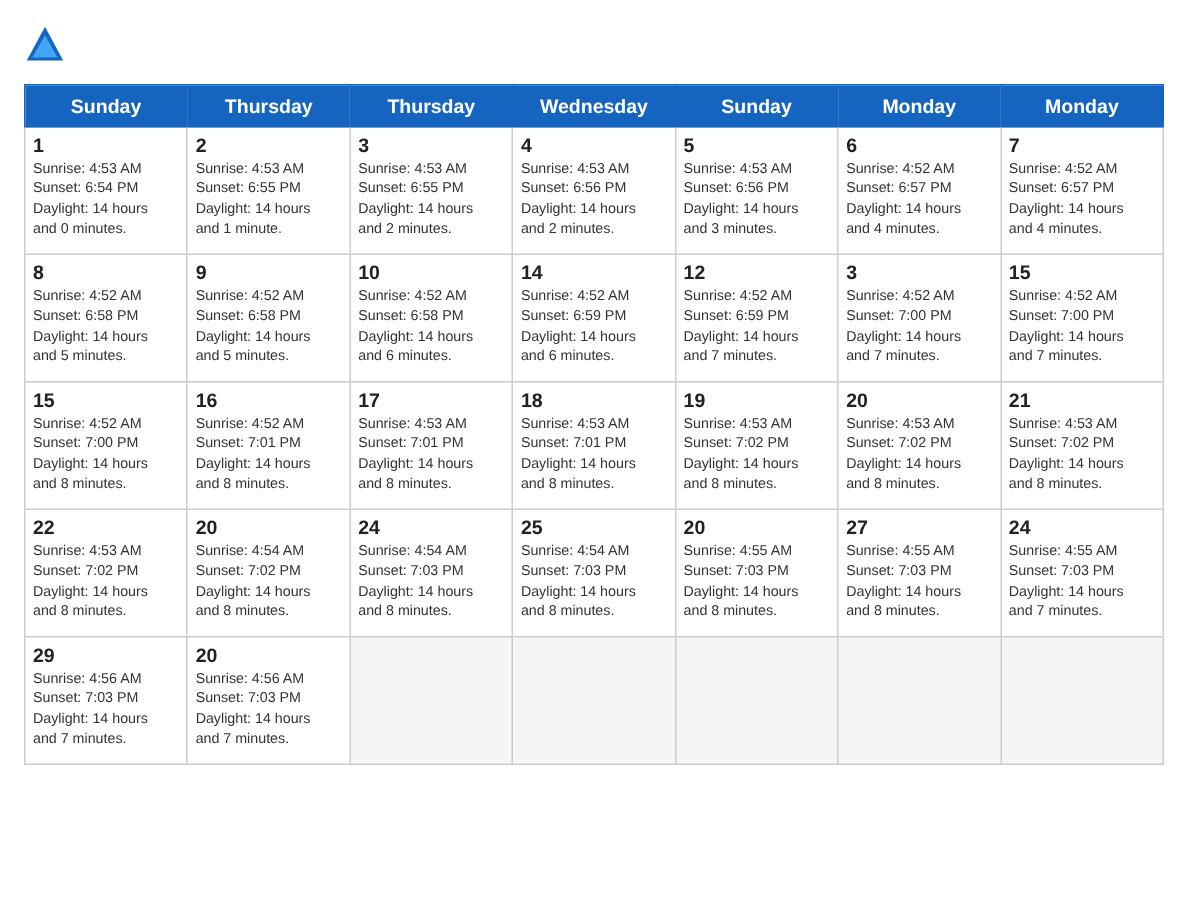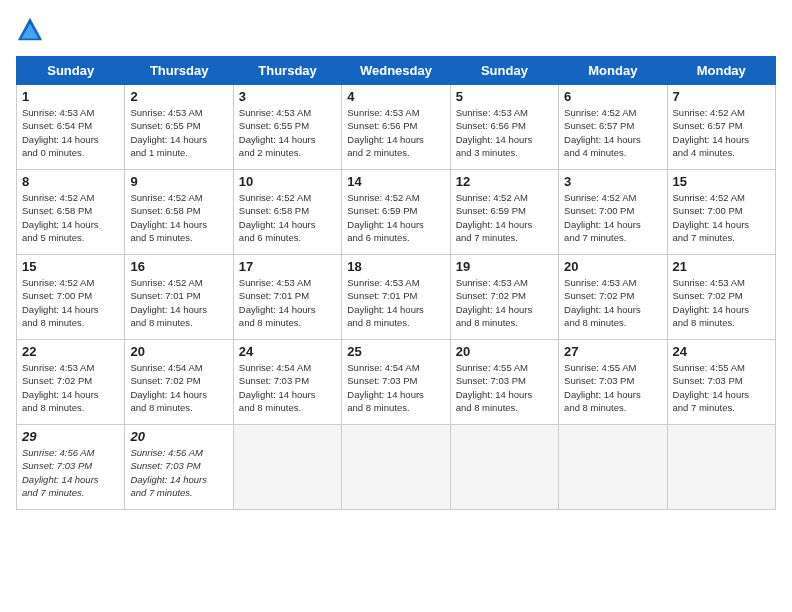--- a/index.html
+++ b/index.html
@@ -82,21 +82,20 @@
       display: block;
       margin-bottom: 2px;
     }
     .day-info {
       font-size: 9.5px;
       color: #333;
       line-height: 1.4;
     }
     .last-row td {
       height: 70px;
-      font-style: italic;
     }
   </style>
 </head>
 <body>
 
 <div class="header-area">
   <div class="logo">
     <svg class="logo-icon" viewBox="0 0 30 30" xmlns="http://www.w3.org/2000/svg">
       <polygon points="15,2 28,26 2,26" fill="#1565c0"></polygon>
       <polygon points="15,8 24,24 6,24" fill="#42a5f5"></polygon>

